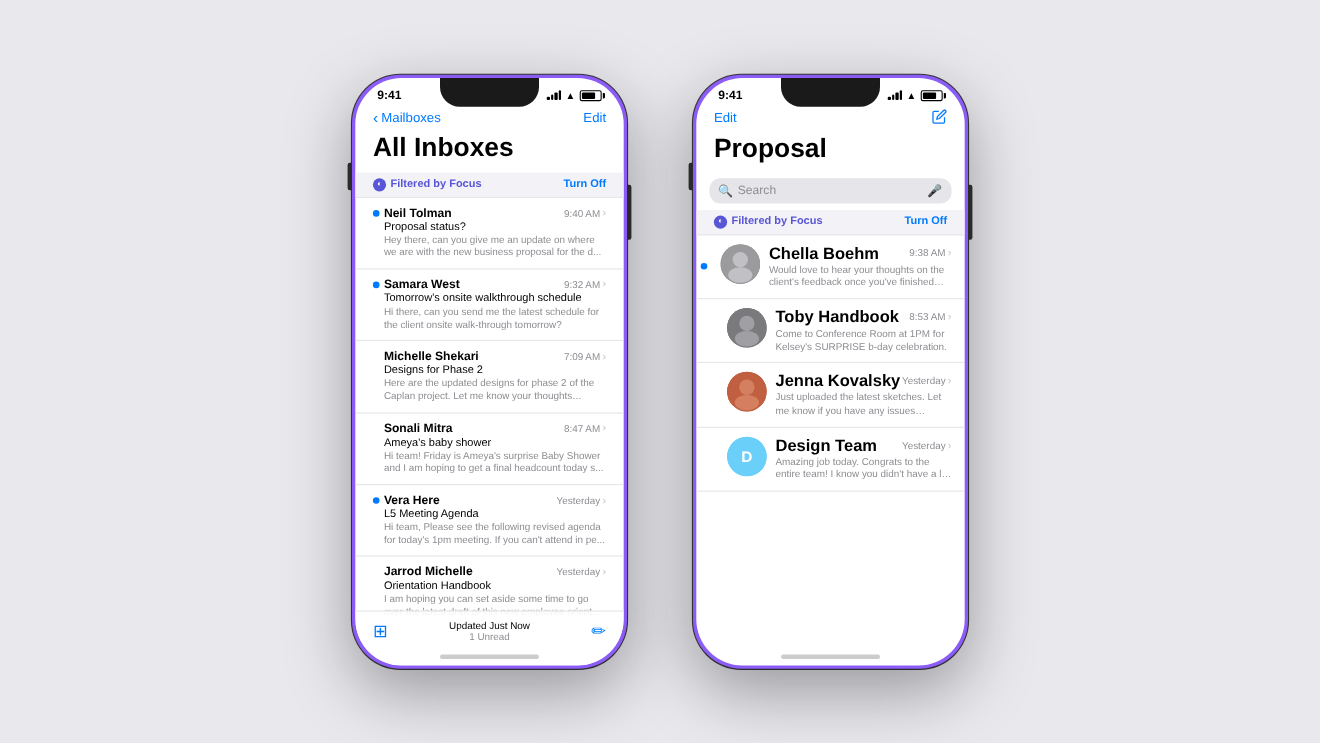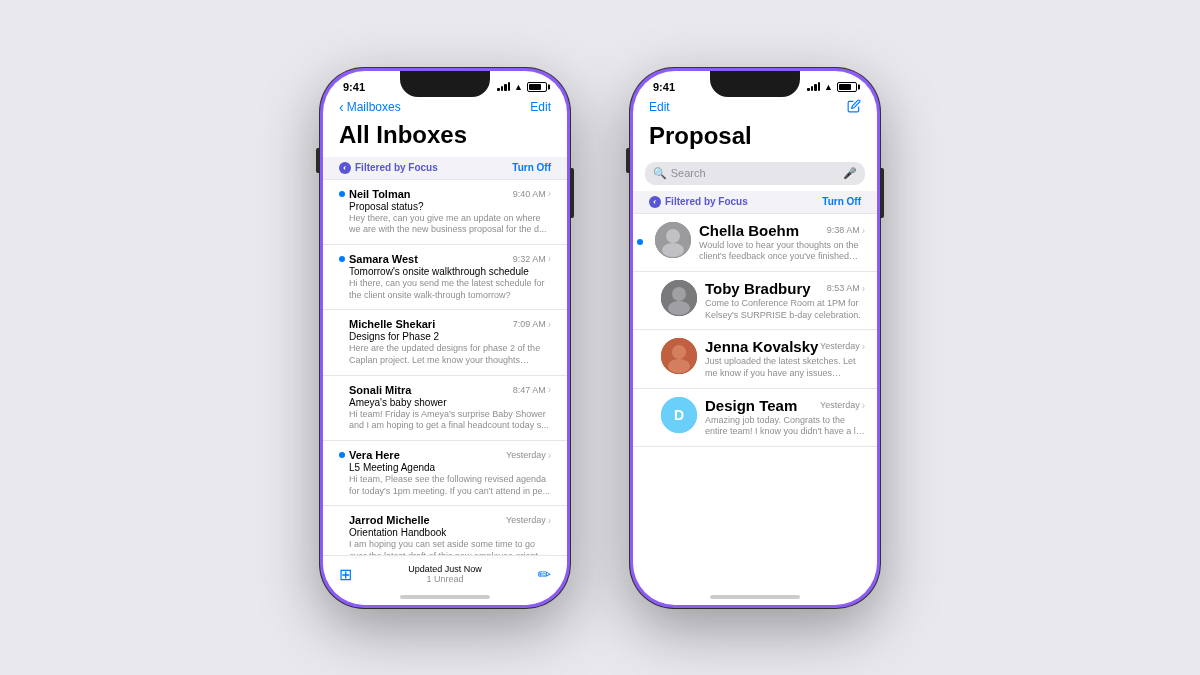--- a/index.html
+++ b/index.html
@@ -680,21 +680,21 @@
         <div class="msg-item">
           <div class="msg-avatar" style="background:#636366; margin-left: 16px;">
             <svg width="36" height="36" viewBox="0 0 36 36">
               <circle cx="18" cy="18" r="18" fill="#7a7a7d"></circle>
               <circle cx="18" cy="14" r="7" fill="#a0a0a4"></circle>
               <ellipse cx="18" cy="28" rx="11" ry="7" fill="#a0a0a4"></ellipse>
             </svg>
           </div>
           <div class="msg-content">
             <div class="msg-header">
-              <span class="msg-name">Toby Bradbury</span>
+              <span class="msg-name">Toby Handbook</span>
               <div class="msg-time">
                 <span>8:53 AM</span>
                 <span class="mail-chevron">›</span>
               </div>
             </div>
             <div class="msg-preview">Come to Conference Room at 1PM for Kelsey's SURPRISE b-day celebration.</div>
           </div>
         </div>
 
         <div class="msg-item">

